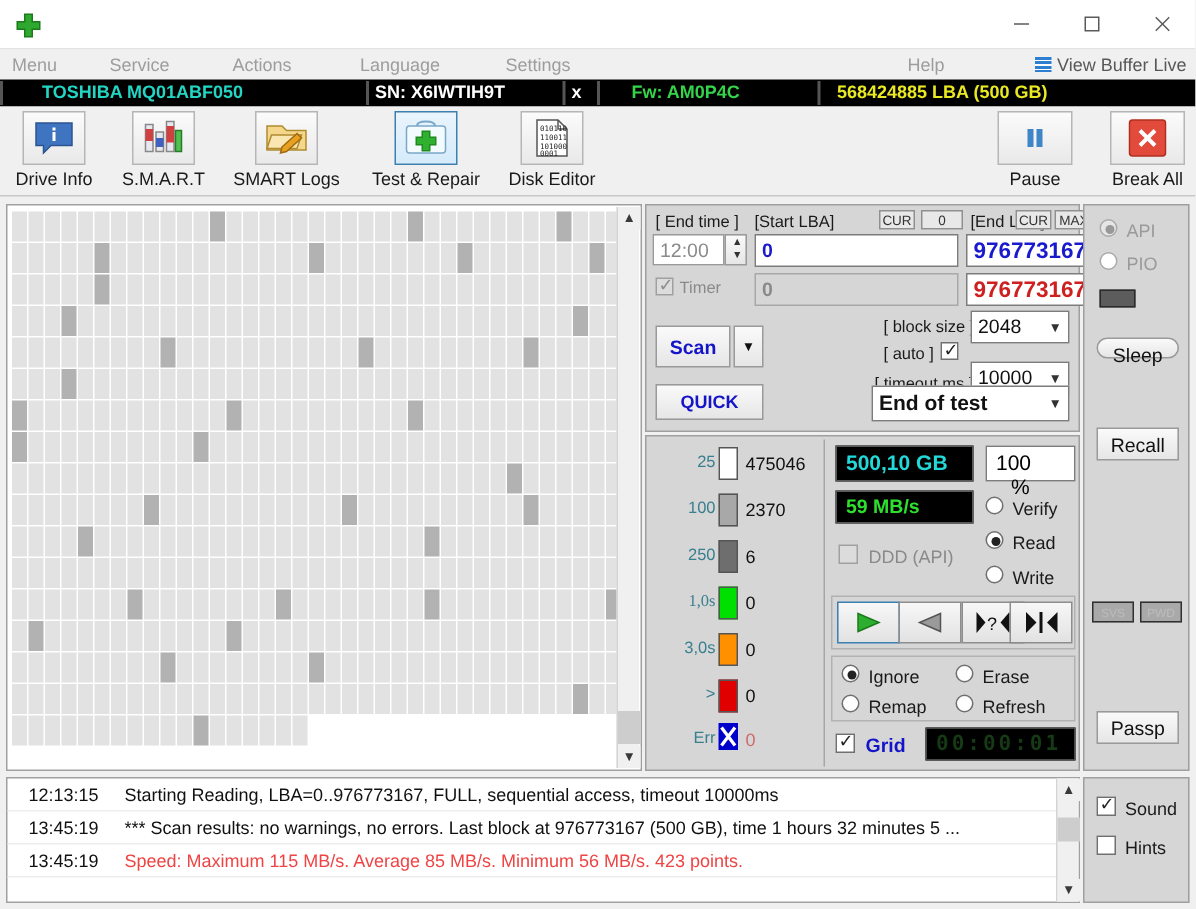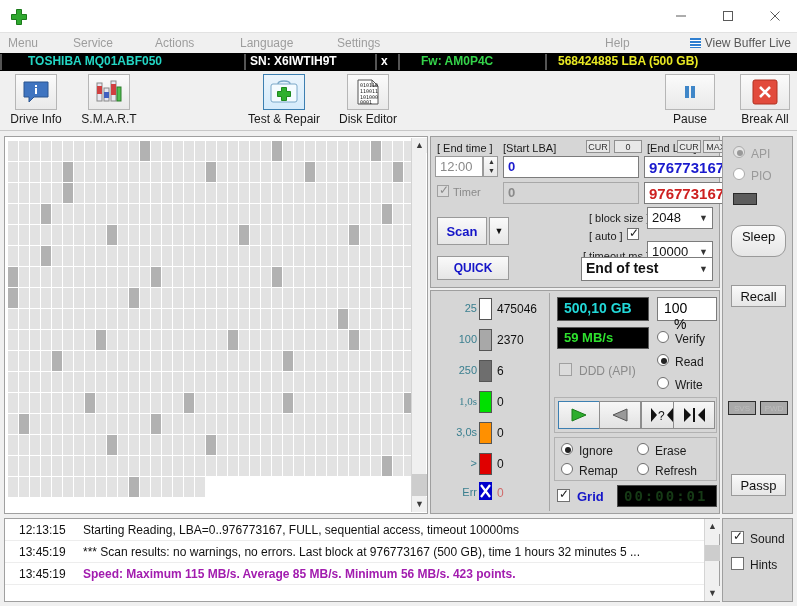--- a/index.html
+++ b/index.html
@@ -106,21 +106,21 @@
 
   .navbtn { position:absolute; width:42px; height:28px; background:linear-gradient(#f7f7f7,#e2e2e2); border:1px solid #8d8d8d;}
   .navbtn.sel { border:1px solid #3c7fb1; }
 
   .seg7 { position:absolute; background:#000; border:1px solid #4a4a4a; font-family:"DejaVu Sans Mono", monospace;
           font-size:14px; font-weight:bold; color:#163a16; letter-spacing:2px; padding:2px 6px;}
 
   .logrow { position:absolute; left:0; width:699px; height:22px; border-bottom:1px solid #ededed;}
   .log-t { position:absolute; left:14px; top:4px; font-size:12px; color:#111;}
   .log-m { position:absolute; left:78px; top:4px; font-size:12px; color:#111; white-space:nowrap; overflow:hidden; width:610px;}
-  .log-m.blue { color:#a21caf;font-weight:bold; }
+  .log-m.blue { color:#ef4444; }
   .logscroll { position:absolute; right:0; top:0; width:15px; height:82px; background:#f0f0f0; border-left:1px solid #d4d4d4;}
 </style>
 </head>
 <body>
 
 <div id="app">
 
   <div class="titlebar">
     <div class="tb-icon">
       <svg width="18" height="18" viewBox="0 0 18 18">
@@ -191,20 +191,30 @@
           <rect x="9" y="9" width="5" height="13" fill="#e8e8f0" stroke="#888"></rect>
           <rect x="9" y="13" width="5" height="6" fill="#4060c0"></rect>
           <rect x="16" y="2" width="5" height="20" fill="#e8e8f0" stroke="#888"></rect>
           <rect x="16" y="5" width="5" height="11" fill="#d04040"></rect>
           <rect x="22" y="8" width="4" height="14" fill="#50c050" stroke="#2a7a2a"></rect>
         </svg>
       </div>
       <div class="lbl">S.M.A.R.T</div>
     </div>
 
+    <div class="tool" style="left:155px">
+      <div class="box">
+        <svg class="ic" width="30" height="24" viewBox="0 0 30 24">
+          <path d="M2 4h10l3 3h13v13H2z" fill="#f4d78a" stroke="#b08c30"></path>
+          <path d="M5 10h20l-3 9H2z" fill="#fae6b0" stroke="#b08c30"></path>
+          <path d="M12 18l10-9 3 3-10 9-4 1z" fill="#e8a020" stroke="#a06a10"></path>
+        </svg>
+      </div>
+      <div class="lbl">SMART Logs</div>
+    </div>
 
     <div class="tool sel" style="left:248px">
       <div class="box">
         <svg class="ic" width="32" height="28" viewBox="0 0 32 28">
           <rect x="3" y="6" width="26" height="18" rx="2" fill="#f4fbff" stroke="#7aa8c8"></rect>
           <path d="M10 6c0-2 2-3 6-3s6 1 6 3" fill="none" stroke="#7aa8c8" stroke-width="1.4"></path>
           <path d="M13.5 9.5h5v4h4v5h-4v4h-5v-4h-4v-5h4z" fill="#2fb02f" stroke="#1f8a1f"></path>
         </svg>
       </div>
       <div class="lbl">Test &amp; Repair</div>
@@ -1030,21 +1040,21 @@
   <div class="panel side">
     <div class="radio dis" style="left:10px; top:9px;">
         <span class="dot"></span>
       </div>
     <div class="lab" style="left:28px; top:10px; color:#9a9a9a; font-size:12px;">API</div>
     <div class="radio dis" style="left:10px; top:31px; background:#fff;"></div>
     <div class="lab" style="left:28px; top:32px; color:#9a9a9a; font-size:12px;">PIO</div>
 
     <div style="position:absolute; left:10px; top:56px; width:24px; height:12px; background:#5c5c5c; border:1px solid #2a2a2a;"></div>
 
-    <div class="btn" style="left:8px; top:88px; width:55px; height:32px; line-height:21px; font-size:13px;border-radius:11px;">Sleep</div>
+    <div class="btn" style="left:8px; top:88px; width:55px; height:14px; line-height:21px; font-size:13px;border-radius:11px;">Sleep</div>
     <div class="btn" style="left:8px; top:148px; width:55px; height:22px; line-height:21px; font-size:13px;">Recall</div>
 
     <div style="position:absolute; left:5px; top:264px; width:28px; height:14px; background:#a9a9a9; border:1px solid #2f2f2f; font-size:8px; color:#bcbcbc; text-align:center; line-height:13px;">SVS</div>
     <div style="position:absolute; left:37px; top:264px; width:28px; height:14px; background:#a9a9a9; border:1px solid #2f2f2f; font-size:8px; color:#bcbcbc; text-align:center; line-height:13px;">PWD</div>
 
     <div class="btn" style="left:8px; top:337px; width:55px; height:22px; line-height:21px; font-size:13px;">Passp</div>
   </div>
 
   <div class="logwrap">
     <div class="logrow" style="top:0px;">

